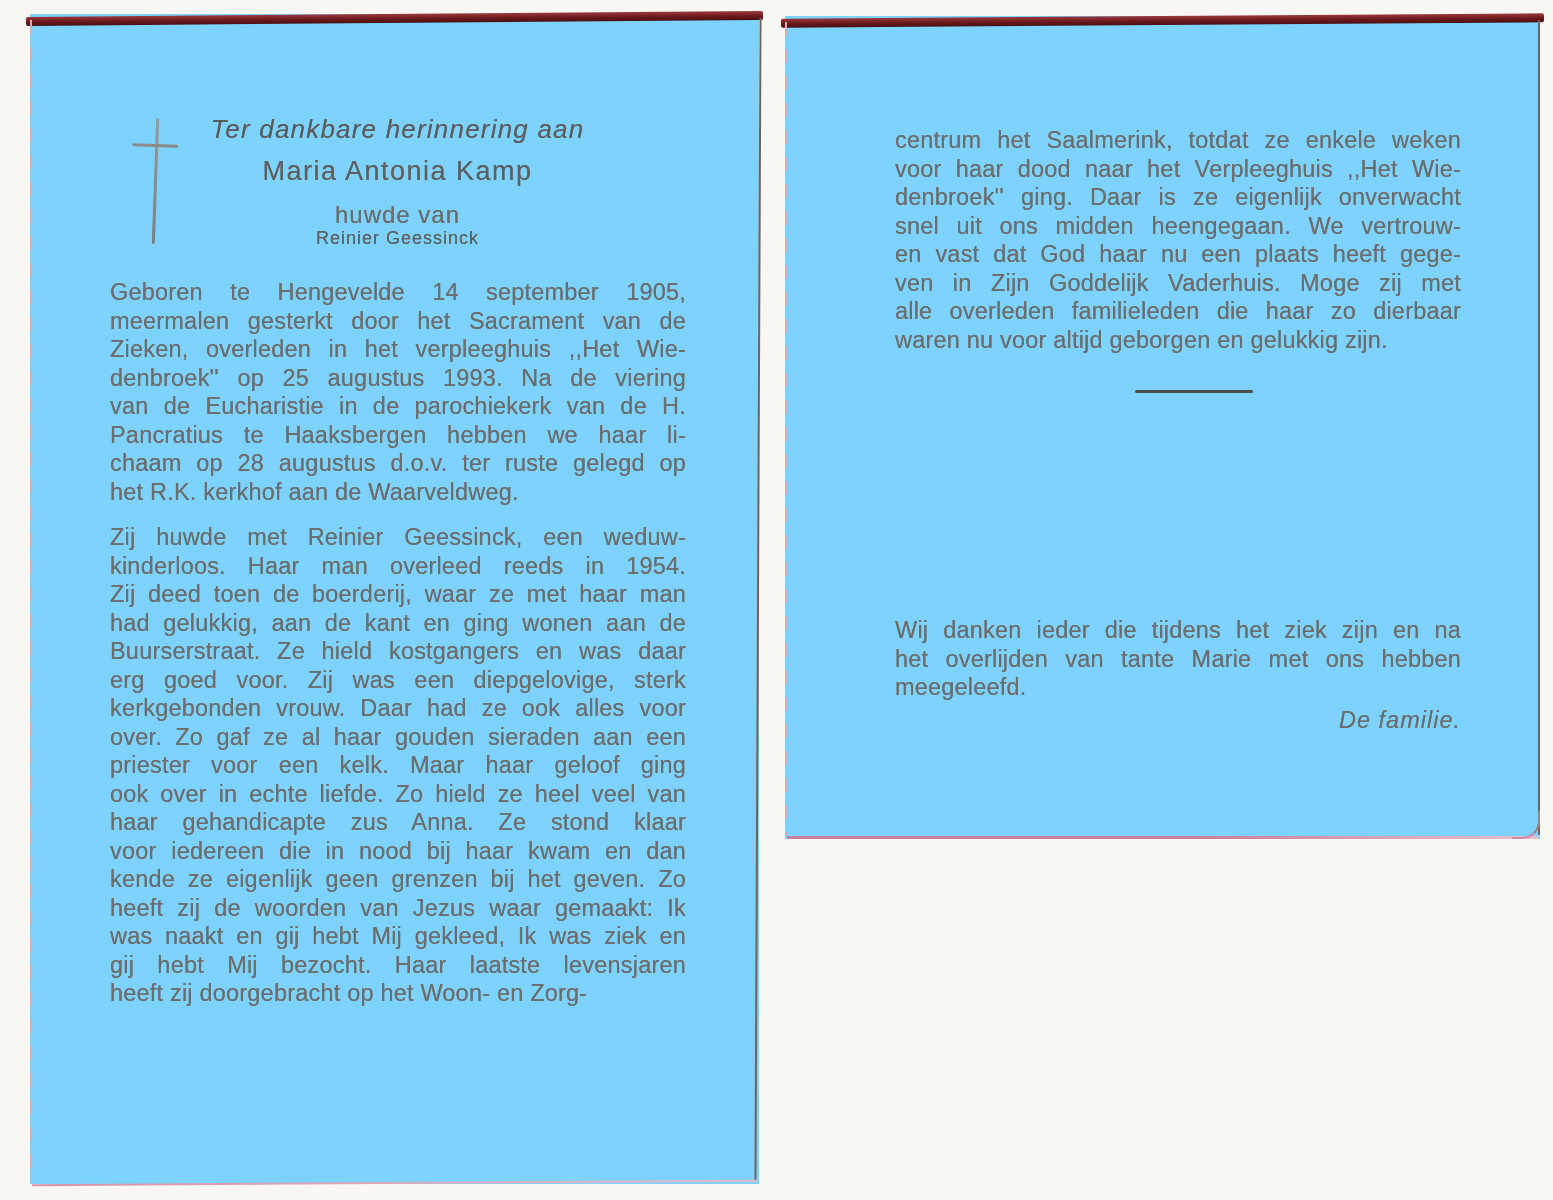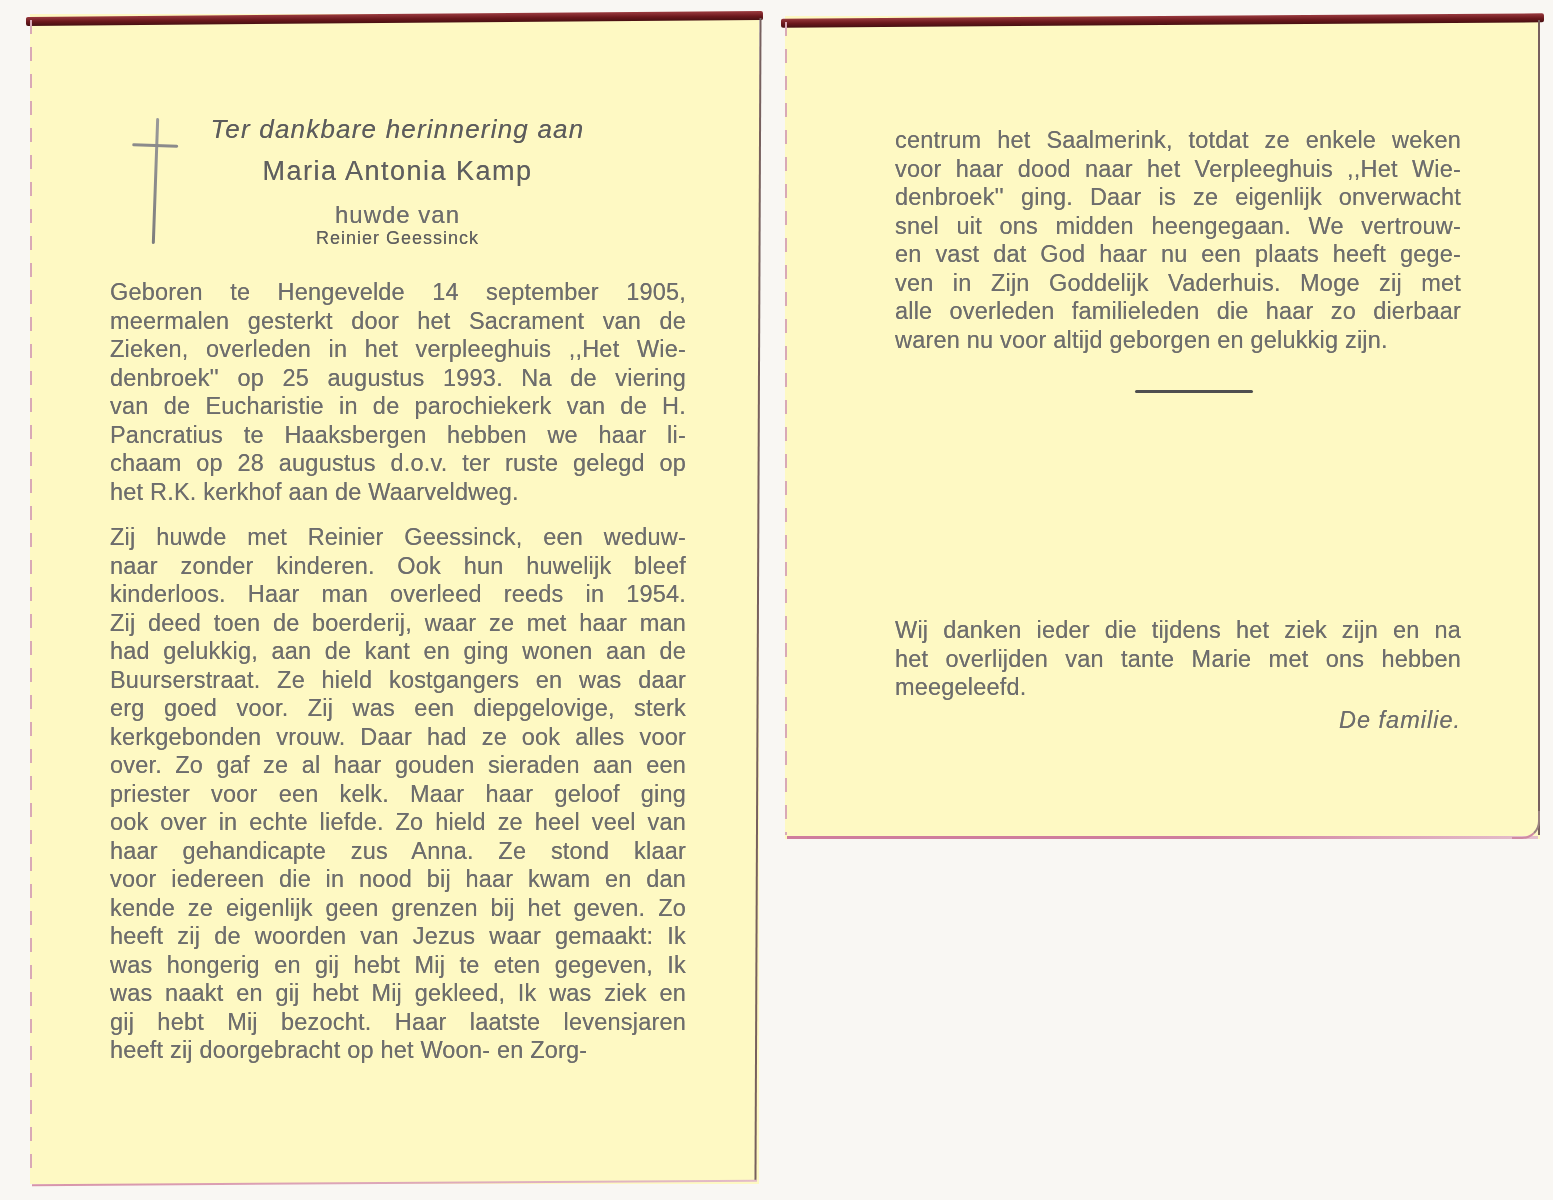--- a/index.html
+++ b/index.html
@@ -8,21 +8,21 @@
     background: #f9f7f3;
     overflow: hidden;
     font-family: "Liberation Sans", sans-serif;
   }
   .scan {
     position: relative;
     width: 1553px; height: 1200px;
   }
   .page {
     position: absolute;
-    background: #fef9c3;
+    background: #7dd3fc;
   }
   .page-left  { left: 30px;  top: 14px; width: 729px; height: 1170px; }
   .page-right { left: 785px; top: 16px; width: 755px; height: 823px; }
 
   
   .edge { position: absolute; pointer-events: none; }
   .edge-top {
     top: 0; left: -4px; right: -4px; height: 9px;
     background: linear-gradient(to bottom, #9a3a3e, #6b181c 55%, #471012);
     border-radius: 2px;
@@ -139,35 +139,33 @@
         <div class="text-line">meermalen gesterkt door het Sacrament van de</div>
         <div class="text-line">Zieken, overleden in het verpleeghuis ,,Het Wie-</div>
         <div class="text-line">denbroek'' op 25 augustus 1993. Na de viering</div>
         <div class="text-line">van de Eucharistie in de parochiekerk van de H.</div>
         <div class="text-line">Pancratius te Haaksbergen hebben we haar li-</div>
         <div class="text-line">chaam op 28 augustus d.o.v. ter ruste gelegd op</div>
         <div class="text-line free">het R.K. kerkhof aan de Waarveldweg.</div>
       </div>
     <div class="para para-l2 txt">
         <div class="text-line">Zij huwde met Reinier Geessinck, een weduw-</div>
-        <div class="text-line">naar zonder kinderen. Ook hun huwelijk bleef</div>
         <div class="text-line">kinderloos. Haar man overleed reeds in 1954.</div>
         <div class="text-line">Zij deed toen de boerderij, waar ze met haar man</div>
         <div class="text-line">had gelukkig, aan de kant en ging wonen aan de</div>
         <div class="text-line">Buurserstraat. Ze hield kostgangers en was daar</div>
         <div class="text-line">erg goed voor. Zij was een diepgelovige, sterk</div>
         <div class="text-line">kerkgebonden vrouw. Daar had ze ook alles voor</div>
         <div class="text-line">over. Zo gaf ze al haar gouden sieraden aan een</div>
         <div class="text-line">priester voor een kelk. Maar haar geloof ging</div>
         <div class="text-line">ook over in echte liefde. Zo hield ze heel veel van</div>
         <div class="text-line">haar gehandicapte zus Anna. Ze stond klaar</div>
         <div class="text-line">voor iedereen die in nood bij haar kwam en dan</div>
         <div class="text-line">kende ze eigenlijk geen grenzen bij het geven. Zo</div>
         <div class="text-line">heeft zij de woorden van Jezus waar gemaakt: Ik</div>
-        <div class="text-line">was hongerig en gij hebt Mij te eten gegeven, Ik</div>
         <div class="text-line">was naakt en gij hebt Mij gekleed, Ik was ziek en</div>
         <div class="text-line">gij hebt Mij bezocht. Haar laatste levensjaren</div>
         <div class="text-line free">heeft zij doorgebracht op het Woon- en Zorg-</div>
       </div>
   </div>
 
   <div class="page page-right">
     <div class="edge edge-top"></div>
     <div class="edge edge-left"></div>
     <div class="edge edge-right"></div>

